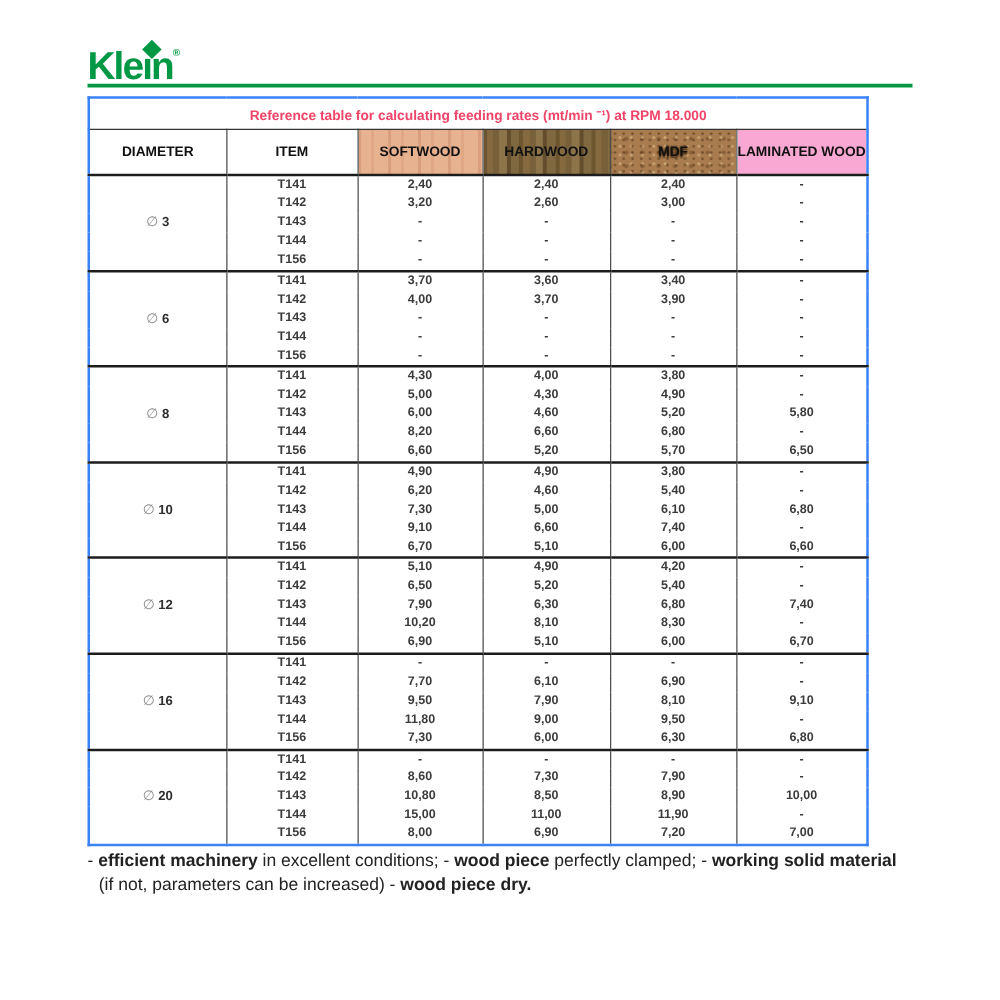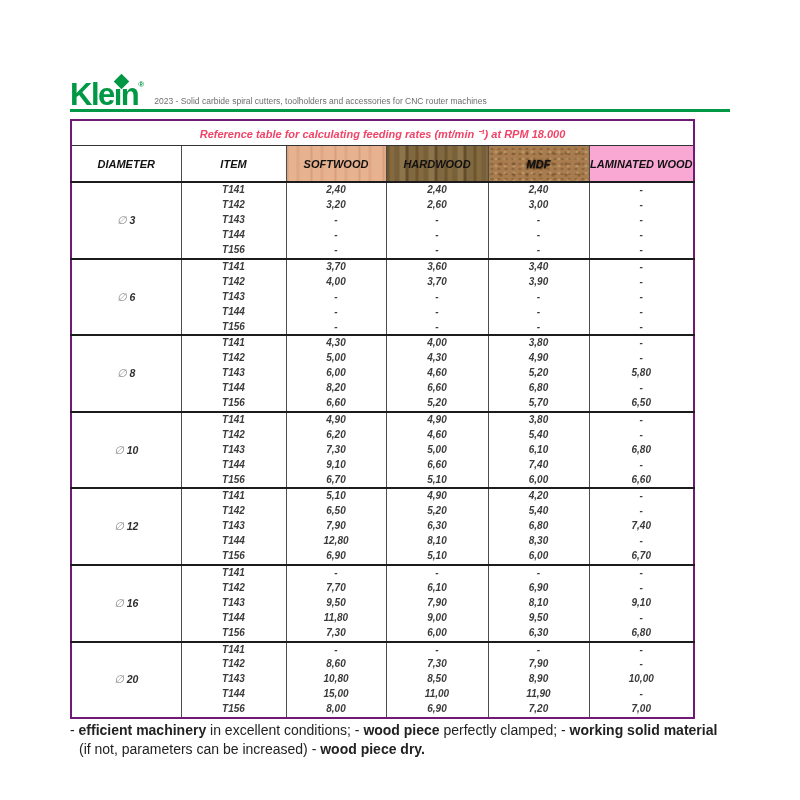--- a/index.html
+++ b/index.html
@@ -1,20 +1,20 @@
 <!DOCTYPE html>
 <html><head>
 <meta charset="utf-8">
 <style>
   html,body{margin:0;padding:0;background:#fff;}
   .page{
     position:relative;
     width:800px;height:800px;
     box-sizing:border-box;
-    padding:82px 70px 0 70px;
+    padding:40px 70px 0 70px;
     background:#fff;
     font-family:"Liberation Sans", sans-serif;
     color:#222;
   }
   
   .brand-row{display:flex;align-items:flex-end;gap:10px;}
   .logo{position:relative;display:inline-block;line-height:.85;}
   .logo-word{
     font-size:31px;font-weight:bold;color:#009845;
     letter-spacing:-1.5px;
@@ -48,21 +48,21 @@
     width:623px;
   }
   table.feed td, table.feed th{
     border-left:1px solid #4d4d4d;
     border-right:1px solid #4d4d4d;
     padding:0;
     text-align:center;
     vertical-align:middle;
     overflow:hidden;
   }
-  table.feed{border:2px solid #701a75;font-style:italic;}
+  table.feed{border:2px solid #3b82f6;}
   tr.caption-row th{
     height:24px;
     border-bottom:1px solid #333;
     color:#ef4468;
     font-size:11px;
     font-weight:bold;
   }
   tr.head-row th{
     height:35px;
     font-size:11px;
@@ -121,21 +121,20 @@
 <body>
 
 <div class="page">
 
   <div class="brand-row">
     <div class="logo">
       <span class="logo-word">Klein</span><span class="logo-reg">®</span>
       <span class="logo-dot-mask"></span>
       <span class="logo-diamond"></span>
     </div>
-    <div class="tagline">2023 - Solid carbide spiral cutters, toolholders and accessories for CNC router machines</div>
   </div>
 
   <div class="green-rule"></div>
 
 
   <table class="feed">
     <colgroup>
       <col style="width:110px">
         <col style="width:105px">
         <col style="width:100px">
@@ -318,21 +317,21 @@
         </tr>
         <tr>
           <td class="item-cell">T143</td>
           <td class="value-cell">7,90</td>
           <td class="value-cell">6,30</td>
           <td class="value-cell">6,80</td>
           <td class="value-cell">7,40</td>
         </tr>
         <tr>
           <td class="item-cell">T144</td>
-          <td class="value-cell">12,80</td>
+          <td class="value-cell">10,20</td>
           <td class="value-cell">8,10</td>
           <td class="value-cell">8,30</td>
           <td class="value-cell">-</td>
         </tr>
         <tr>
           <td class="item-cell">T156</td>
           <td class="value-cell">6,90</td>
           <td class="value-cell">5,10</td>
           <td class="value-cell">6,00</td>
           <td class="value-cell">6,70</td>

